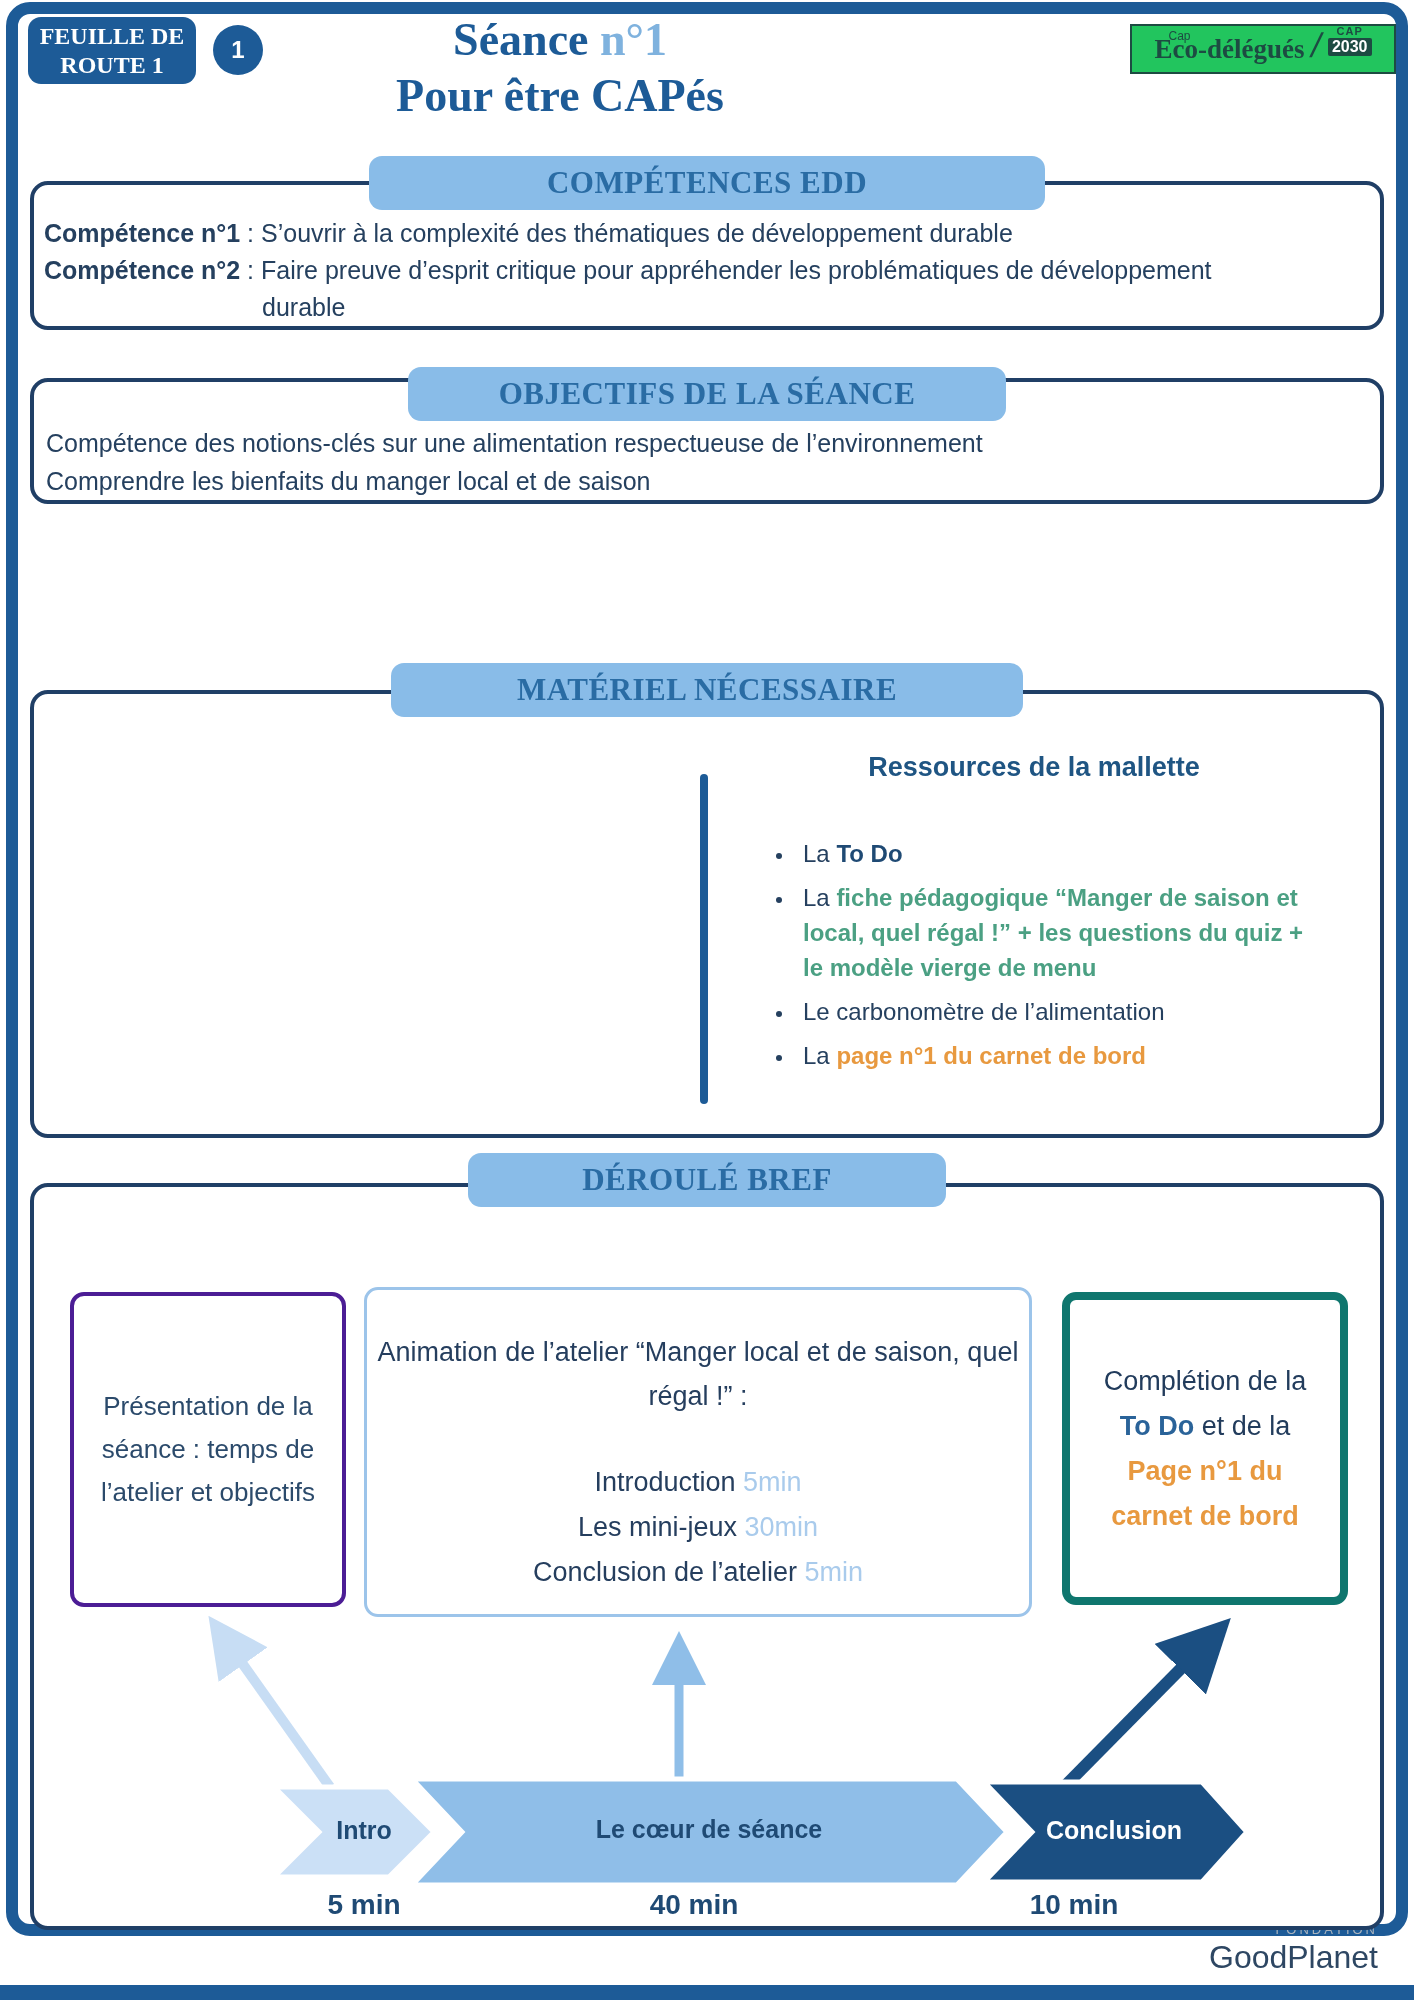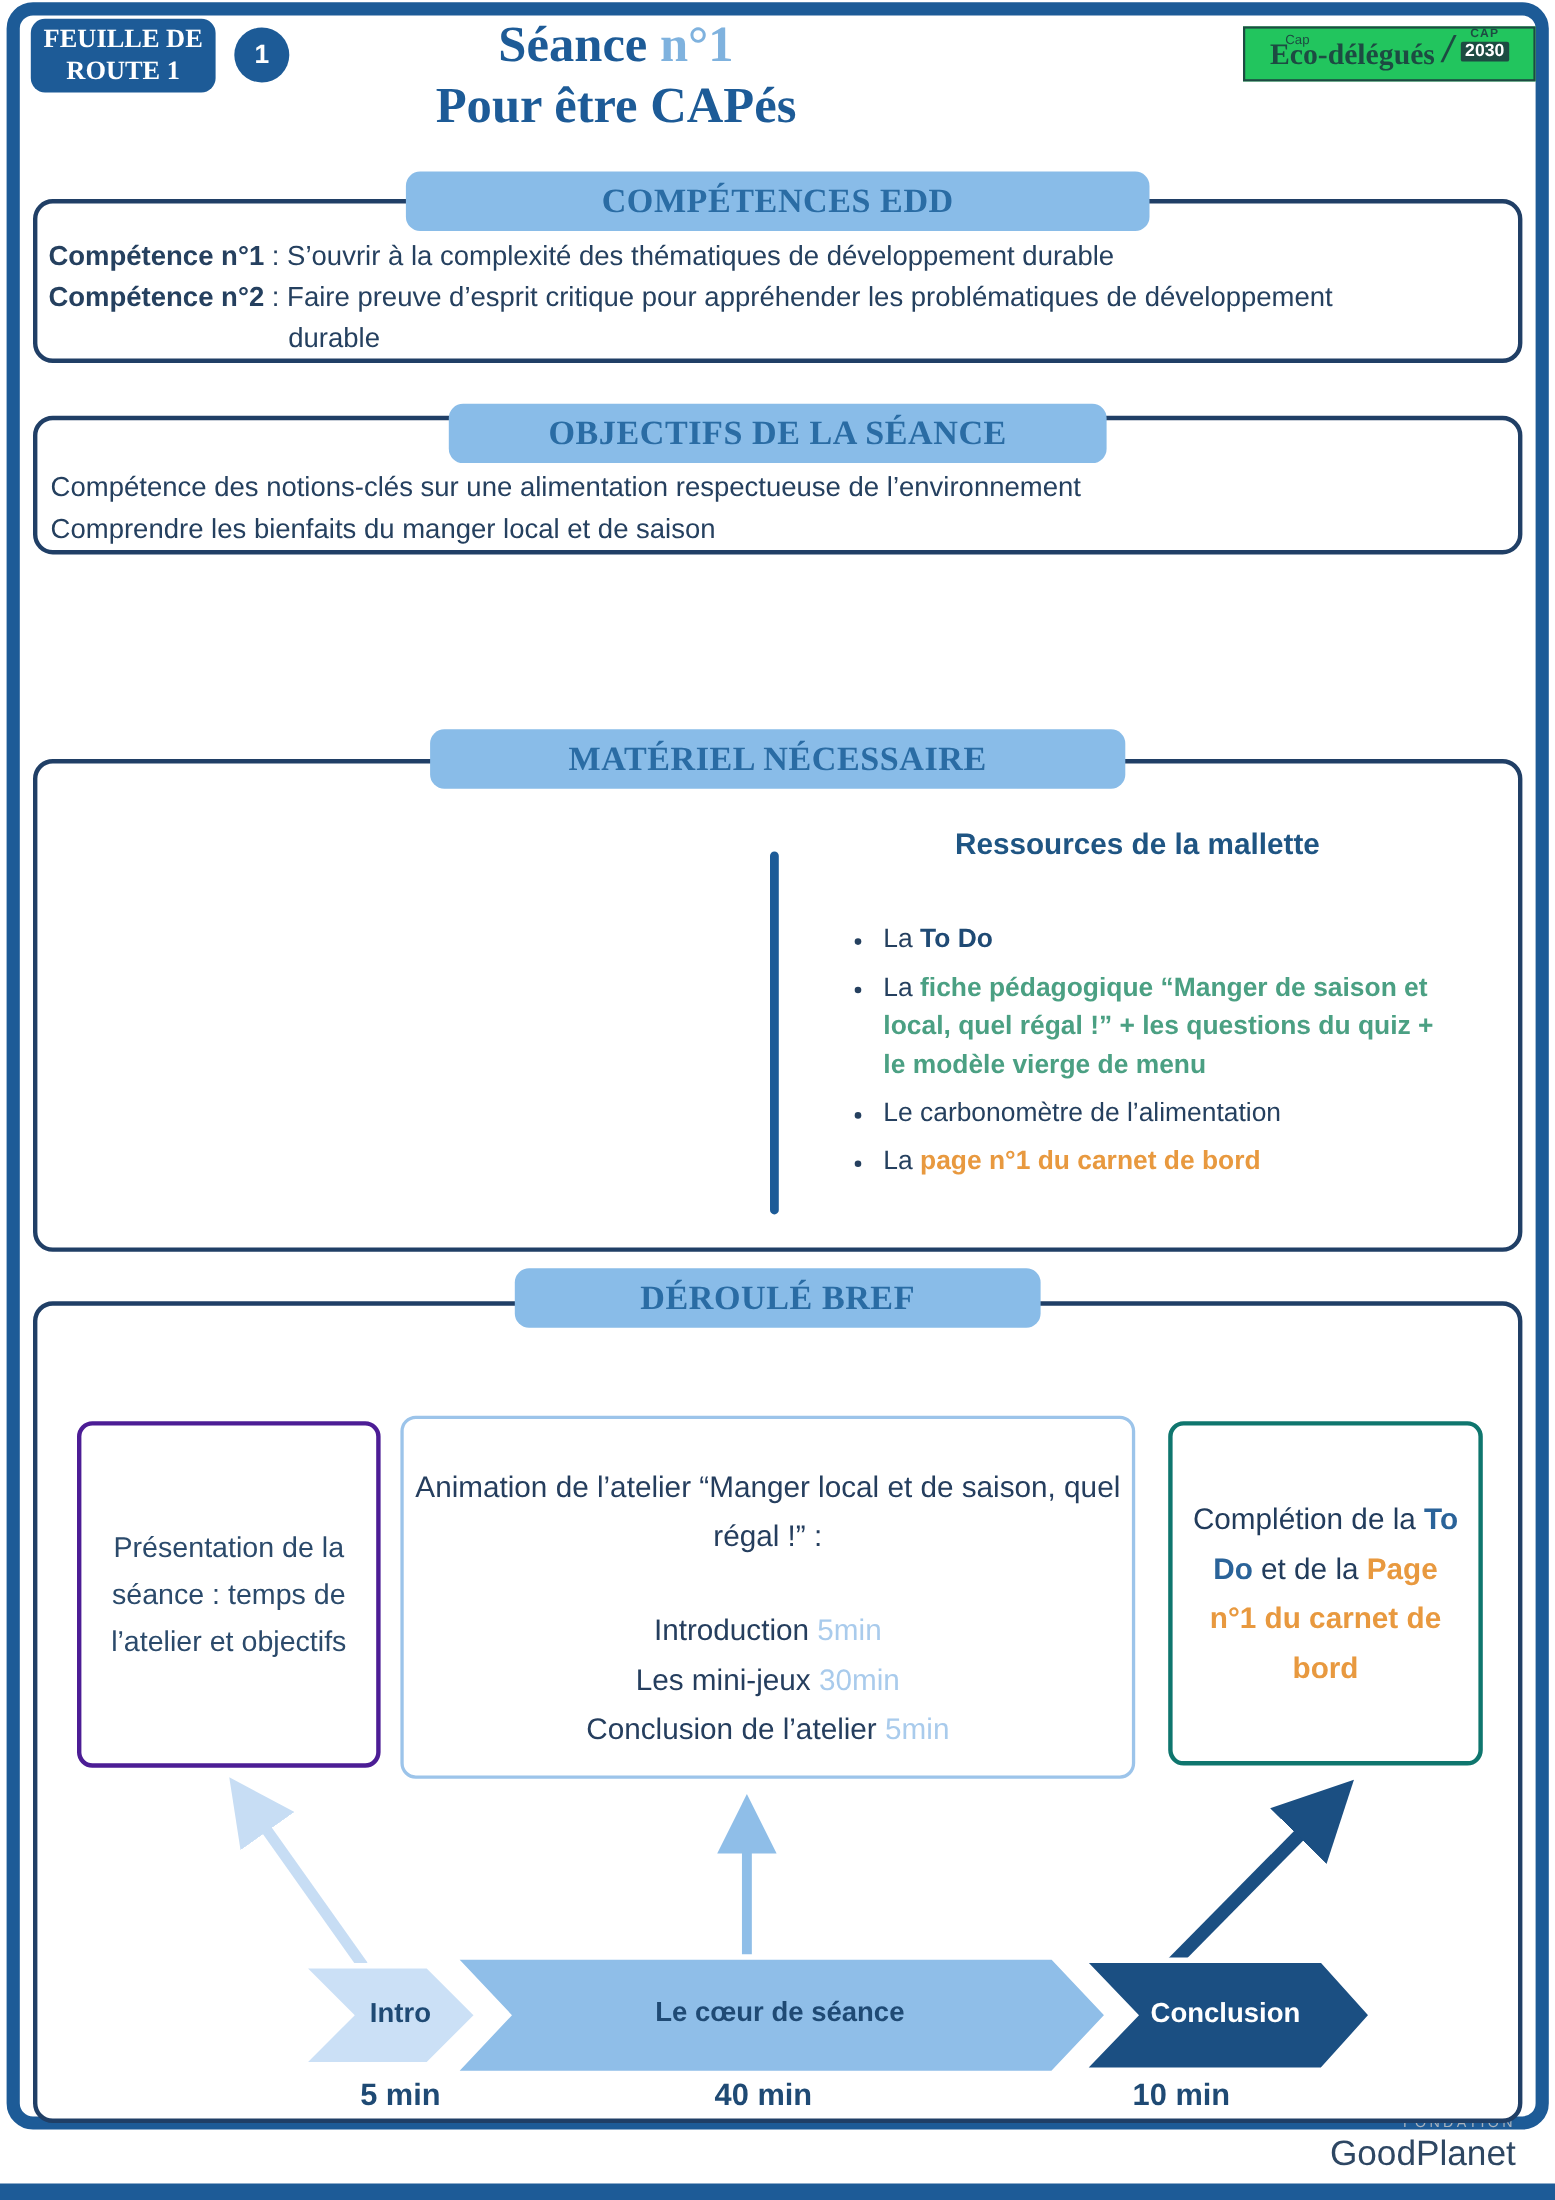--- a/index.html
+++ b/index.html
@@ -77,21 +77,21 @@
   .flow-box { position:absolute; background:#fff; display:flex; align-items:center; justify-content:center;
               text-align:center; border-radius:14px; }
   .fb1 { left:36px;  top:105px; width:276px; height:315px; border:4px solid #4c1d95;
          font-size:26px; line-height:43px; color:#2B4A6B; padding:0 24px; }
   .fb2 { left:330px; top:100px; width:668px; height:330px; border:3px solid #9CC4EA;
          flex-direction:column; justify-content:flex-start; padding-top:40px;
          font-size:27px; line-height:44px; color:#253E5E; }
   .fb2-rows { margin-top:42px; }
   .fb2 .row { font-size:27px; line-height:45px; }
   .time-light { color:#A9CBEC; }
-  .fb3 { left:1028px; top:105px; width:286px; height:313px; border:4px solid #0f766e;
+  .fb3 { left:1028px; top:105px; width:286px; height:313px; border:8px solid #0f766e;
          font-size:27px; line-height:45px; color:#223C5C; padding:0 18px; }
   .fb3 .bold-todo { color:#2A6399; font-weight:bold; }
 
   .timeline-svg { position:absolute; left:0; top:0; width:1354px; height:747px; z-index:2; }
   .chev-label { position:absolute; z-index:4; text-align:center; font-weight:bold; font-size:25px; color:#1F4A74; }
   .cl1 { left:250px; top:629px; width:160px; }
   .cl2 { left:430px; top:628px; width:490px; }
   .cl3 { left:950px; top:629px; width:260px; color:#fff; }
   .time-label { position:absolute; z-index:4; text-align:center; font-weight:bold; font-size:28px; color:#1F4A74; top:702px; }
   .tl1 { left:230px; width:200px; }

